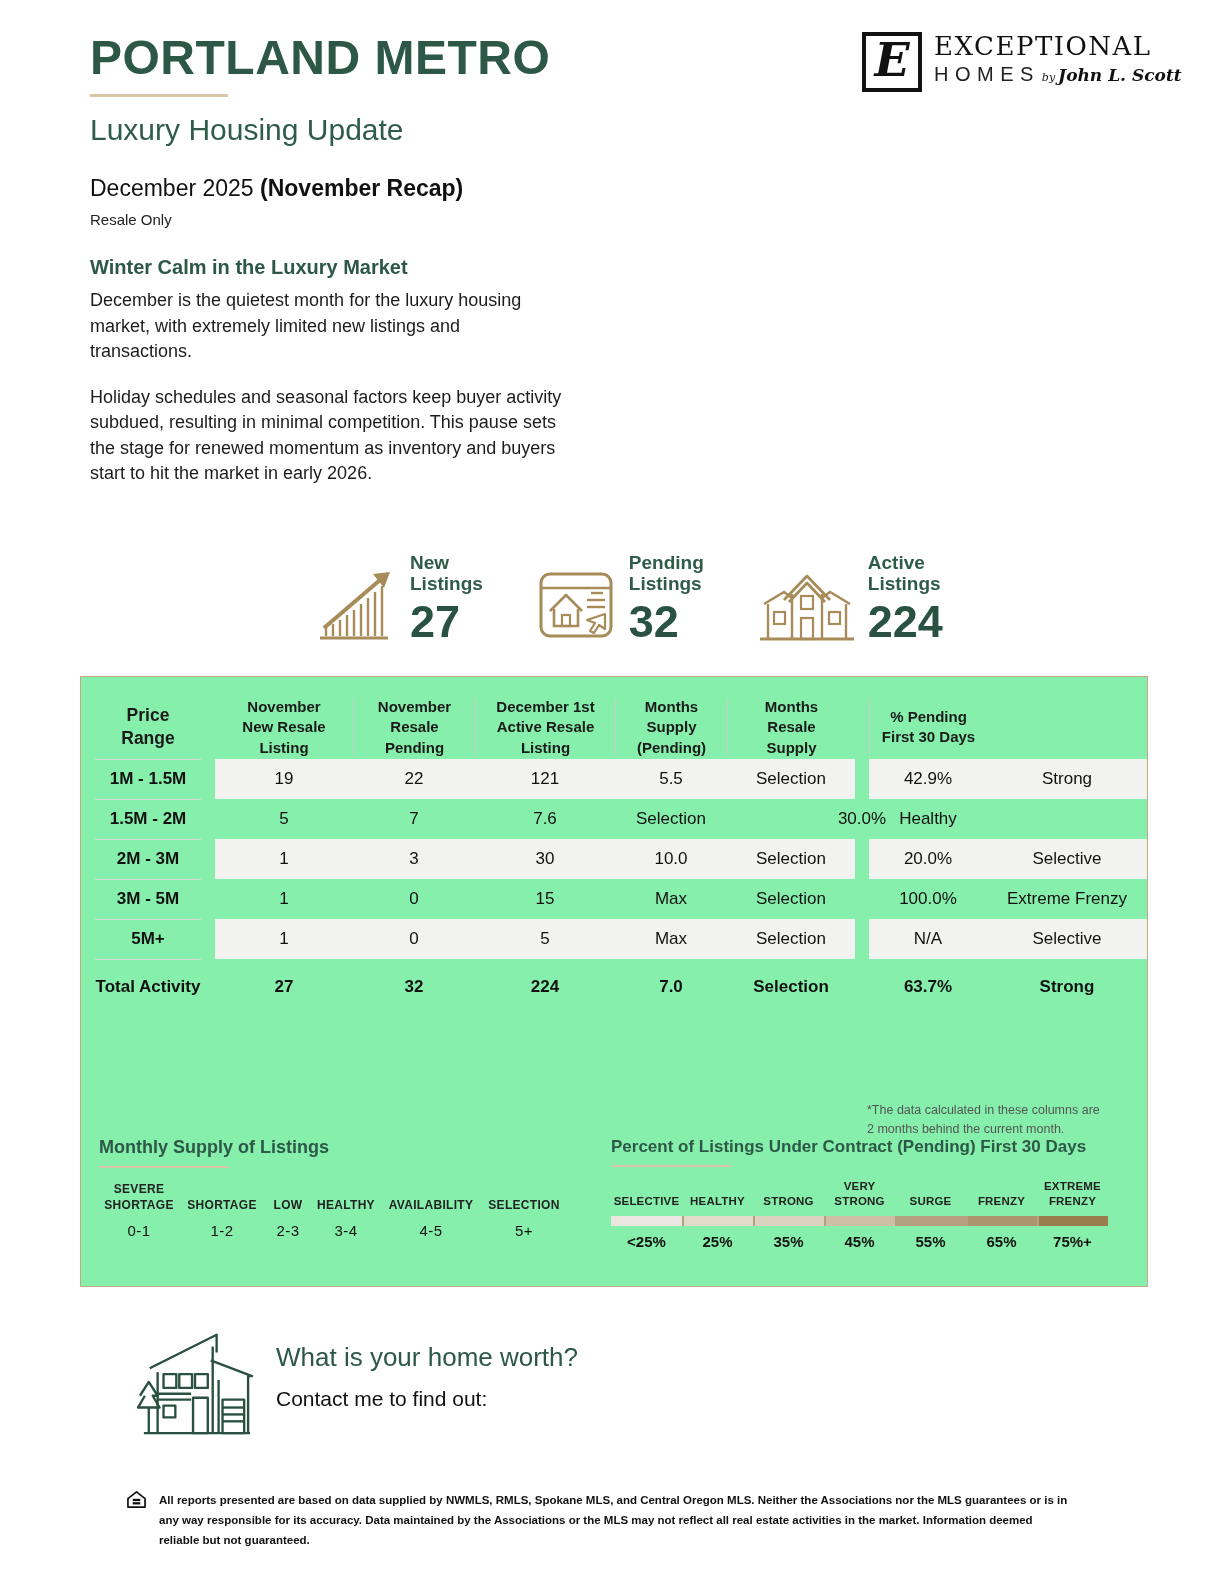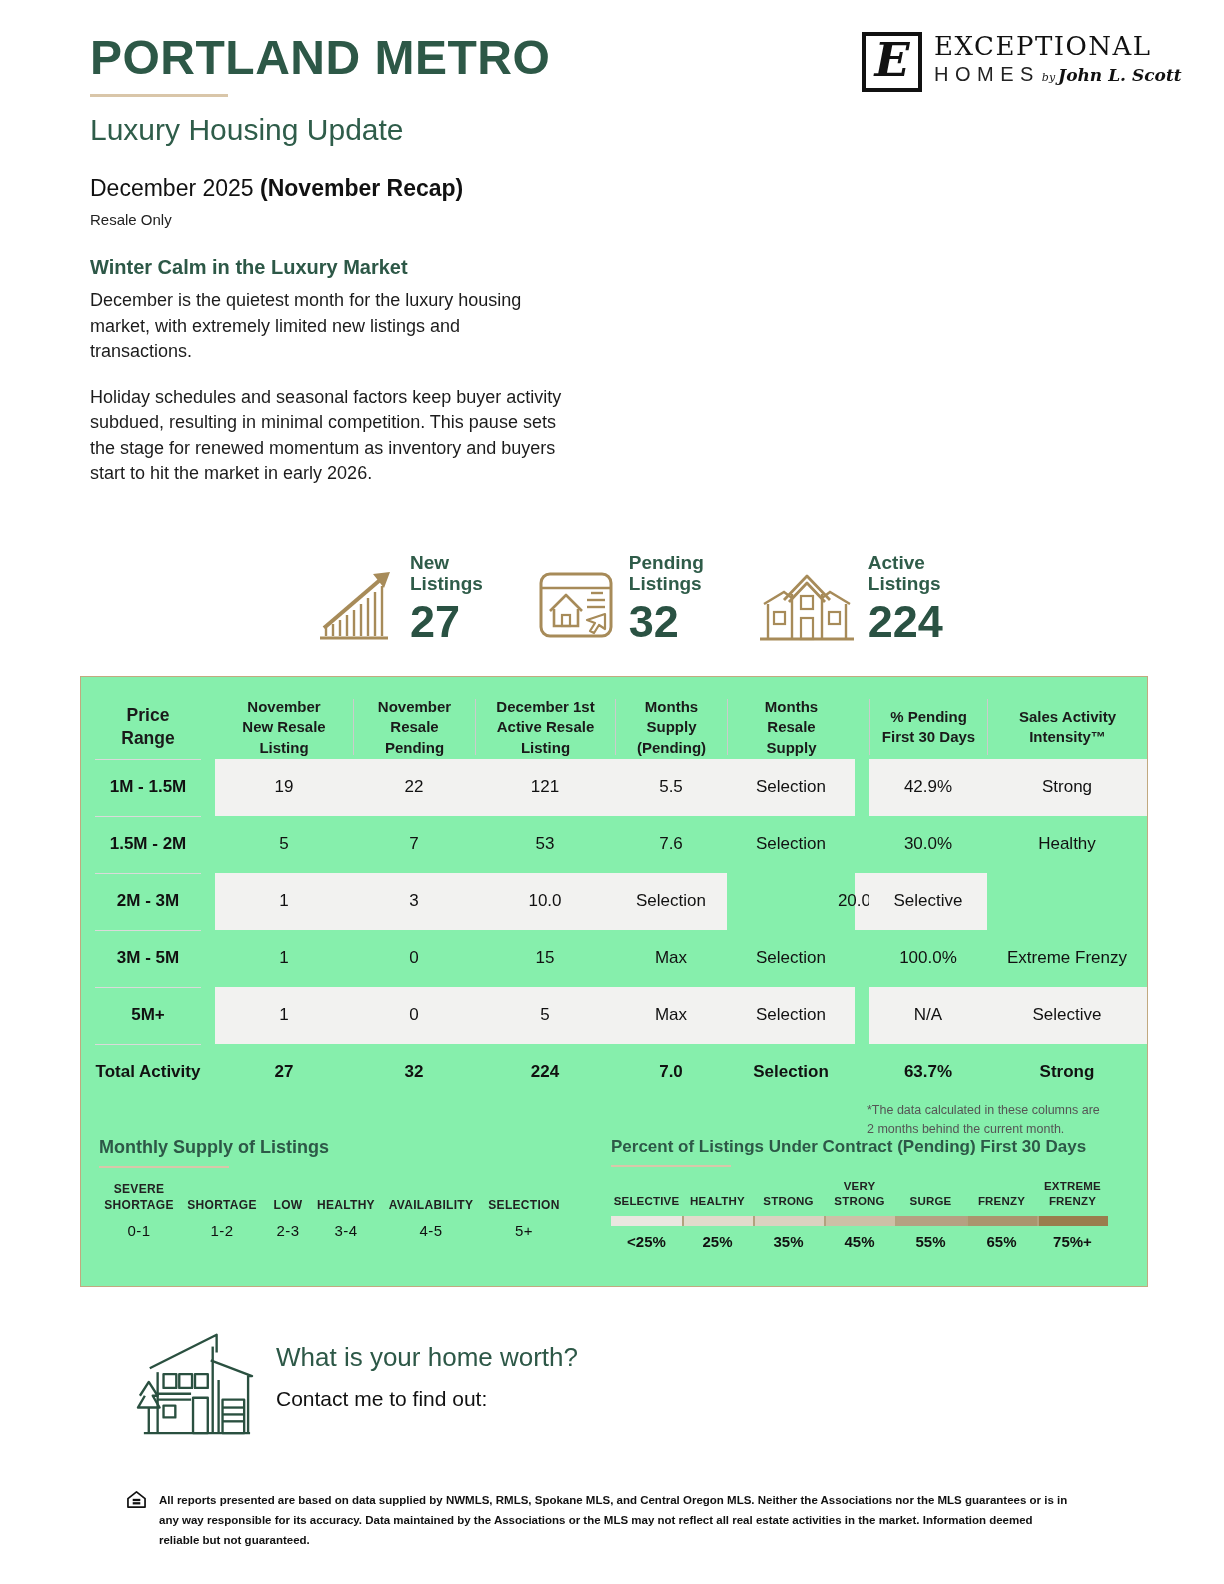--- a/index.html
+++ b/index.html
@@ -39,21 +39,21 @@
   .stat-label { font-size:19px; font-weight:bold; color:#2F5C49; line-height:1.12; white-space:pre-line; }
   .stat-value { font-size:45px; font-weight:bold; color:#2A5243; line-height:1; margin-top:4px; }
 
   
   .table-box { position:absolute; top:676px; left:80px; width:1068px; height:611px; border:1.5px solid #C2A97F; background:#86efac; }
   .tgrid { display:grid; grid-template-columns:134px 138px 122px 140px 112px 128px 14px 118px 160px; }
   .thead { padding-top:18px; height:82px; align-items:center; }
   .th { font-size:15px; font-weight:bold; text-align:center; white-space:pre-line; line-height:1.35; align-self:center; padding:2px 4px; }
   .th.first { font-size:17.5px; }
   .th.sep { border-left:1px solid #CCC; height:56px; display:flex; align-items:center; justify-content:center; }
-  .trow { height:57px; }
+  .trow { height:40px; }
   .td { display:flex; align-items:center; justify-content:center; font-size:17px; color:#111; text-align:center; line-height:1.2; padding:0 4px; }
   .td.price { font-weight:bold; position:relative; }
   .td.price::before { content:""; position:absolute; top:0; left:14px; right:14px; border-top:1px solid #DADADA; }
   .trow.striped .td.g1, .trow.striped .td.g2 { background:#F2F2F0; }
   .trow.total { height:56px; }
   .trow.total .td { font-weight:bold; }
   .tfootnote { position:absolute; top:424px; left:786px; font-size:12.5px; color:#555; line-height:1.5; white-space:pre-line; }
 
   
   .legends { position:absolute; top:460px; left:0; right:0; }
@@ -200,52 +200,50 @@
 Listing</div>
     <div class="th sep">Months
 Supply
 (Pending)</div>
     <div class="th sep">Months
 Resale
 Supply</div>
     <div class="th"></div>
     <div class="th sep">% Pending
 First 30 Days</div>
-    <div class="th sep">Sales Activity
-Intensity™</div>
   </div>
 
   <div class="tgrid trow striped">
     <div class="td price">1M - 1.5M</div>
     <div class="td g1">19</div>
     <div class="td g1">22</div>
     <div class="td g1">121</div>
     <div class="td g1">5.5</div>
     <div class="td g1">Selection</div>
     <div class="td"></div>
     <div class="td g2">42.9%</div>
     <div class="td g2">Strong</div>
   </div>
 
   <div class="tgrid trow">
     <div class="td price">1.5M - 2M</div>
     <div class="td g1">5</div>
     <div class="td g1">7</div>
-    <div class="td g1">53</div>
     <div class="td g1">7.6</div>
     <div class="td g1">Selection</div>
     <div class="td"></div>
     <div class="td g2">30.0%</div>
     <div class="td g2">Healthy</div>
   </div>
 
   <div class="tgrid trow striped">
     <div class="td price">2M - 3M</div>
     <div class="td g1">1</div>
     <div class="td g1">3</div>
+    <div class="td g1">30</div>
     <div class="td g1">10.0</div>
     <div class="td g1">Selection</div>
     <div class="td"></div>
     <div class="td g2">20.0%</div>
     <div class="td g2">Selective</div>
   </div>
 
   <div class="tgrid trow">
     <div class="td price">3M - 5M</div>
     <div class="td g1">1</div>

